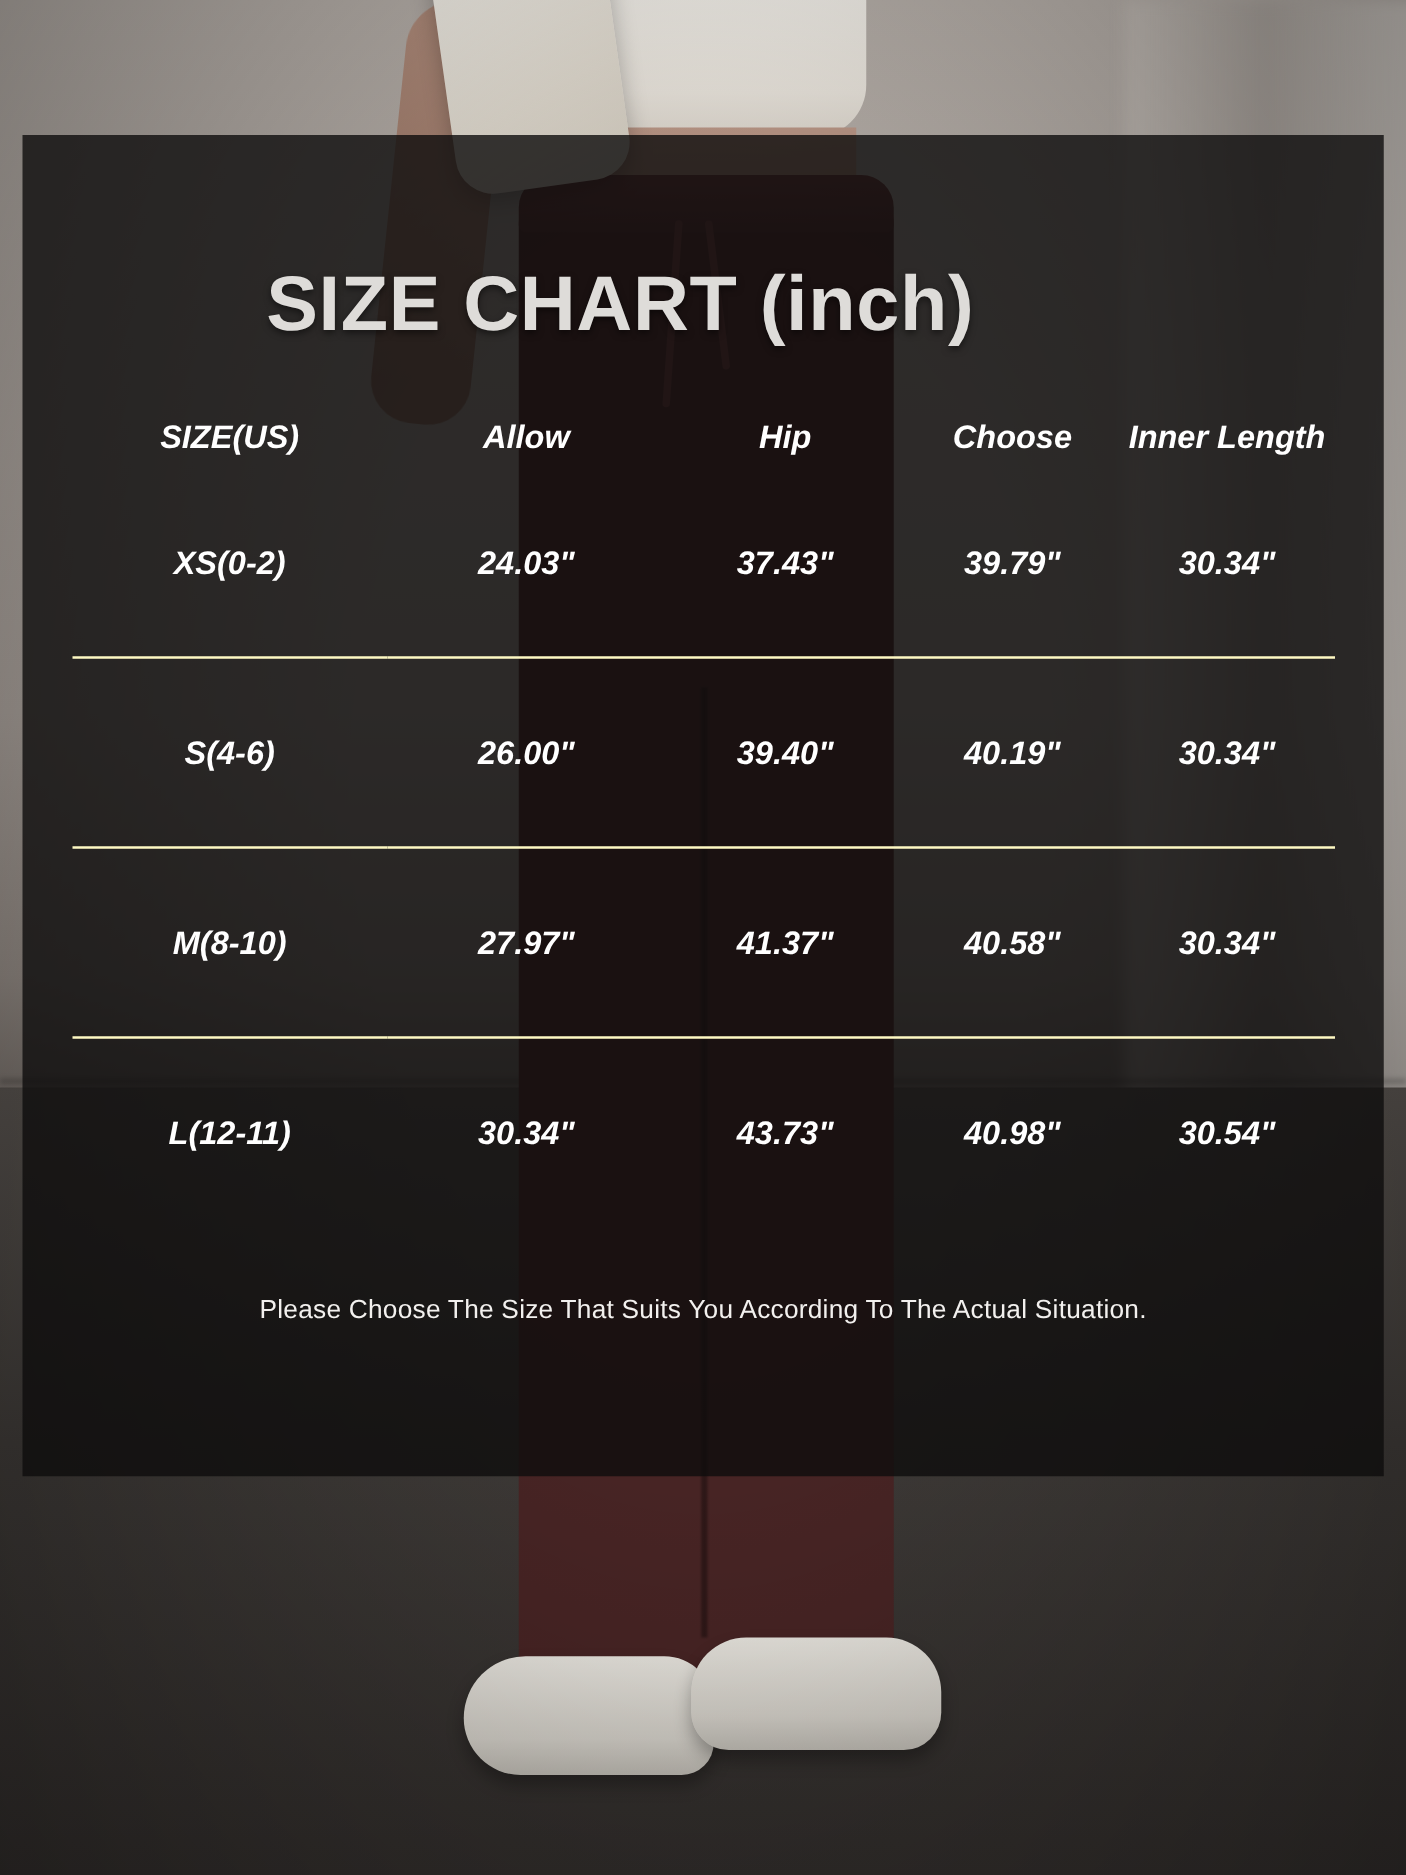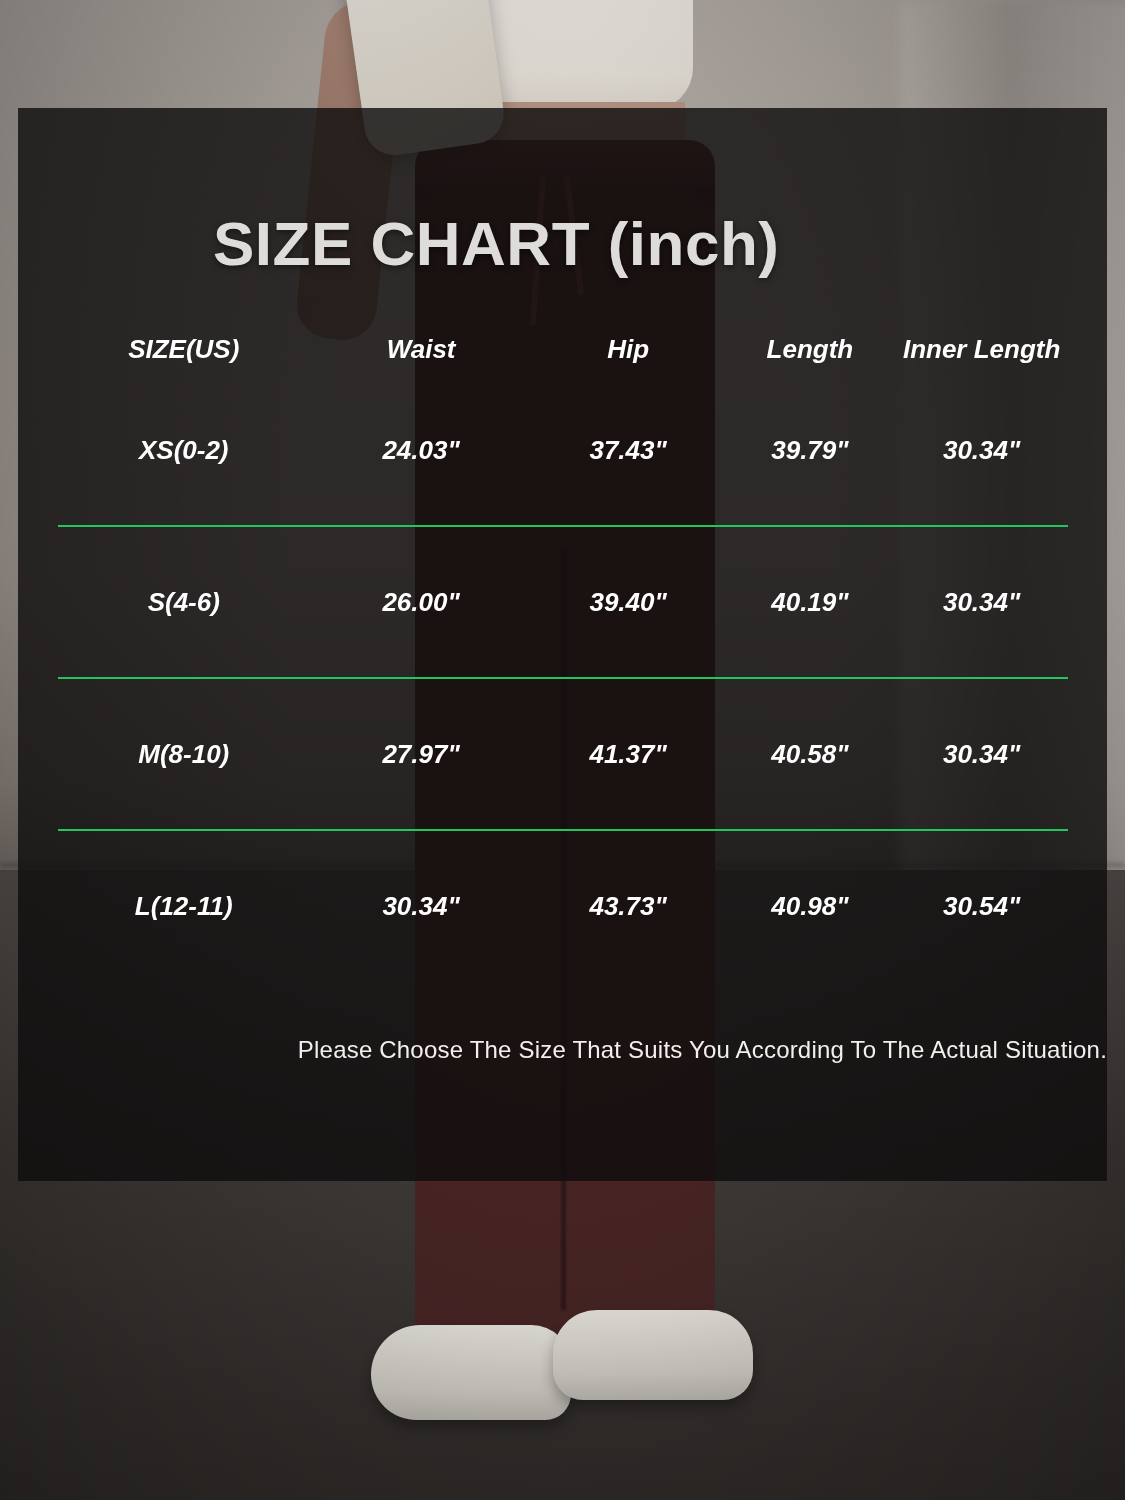--- a/index.html
+++ b/index.html
@@ -192,36 +192,36 @@
   table.size-table th {
     padding-bottom: 10px;
     font-size: 26px;
   }
   table.size-table thead th {
     border: none;
   }
   table.size-table tbody td {
     height: 148px;
     vertical-align: middle;
-    border-top: 2px solid #22c55e;
+    border-top: 2px solid #fef9c3;
   }
   table.size-table tbody tr:first-child td {
     border-top: none;
   }
   col.c1 { width: 25%; }
   col.c2 { width: 22%; }
   col.c3 { width: 19%; }
   col.c4 { width: 17%; }
   col.c5 { width: 17%; }
 
   .note {
     margin-top: 52px;
-    text-align: right;
+    text-align: center;
     color: #f2f0ee;
-    font-size: 24px;
+    font-size: 21px;
     line-height: 1.45;
     letter-spacing: .2px;
   }
   .note div { white-space: nowrap; }
 </style>
 </head>
 <body>
 
 <div class="stage">
 
@@ -256,23 +256,23 @@
       <colgroup>
         <col class="c1">
           <col class="c2">
           <col class="c3">
           <col class="c4">
           <col class="c5">
       </colgroup>
       <thead>
         <tr>
           <th>SIZE(US)</th>
-          <th>Waist</th>
+          <th>Allow</th>
           <th>Hip</th>
-          <th>Length</th>
+          <th>Choose</th>
           <th>Inner Length</th>
         </tr>
       </thead>
       <tbody>
         <tr>
           <td>XS(0-2)</td>
           <td>24.03"</td>
           <td>37.43"</td>
           <td>39.79"</td>
           <td>30.34"</td>

